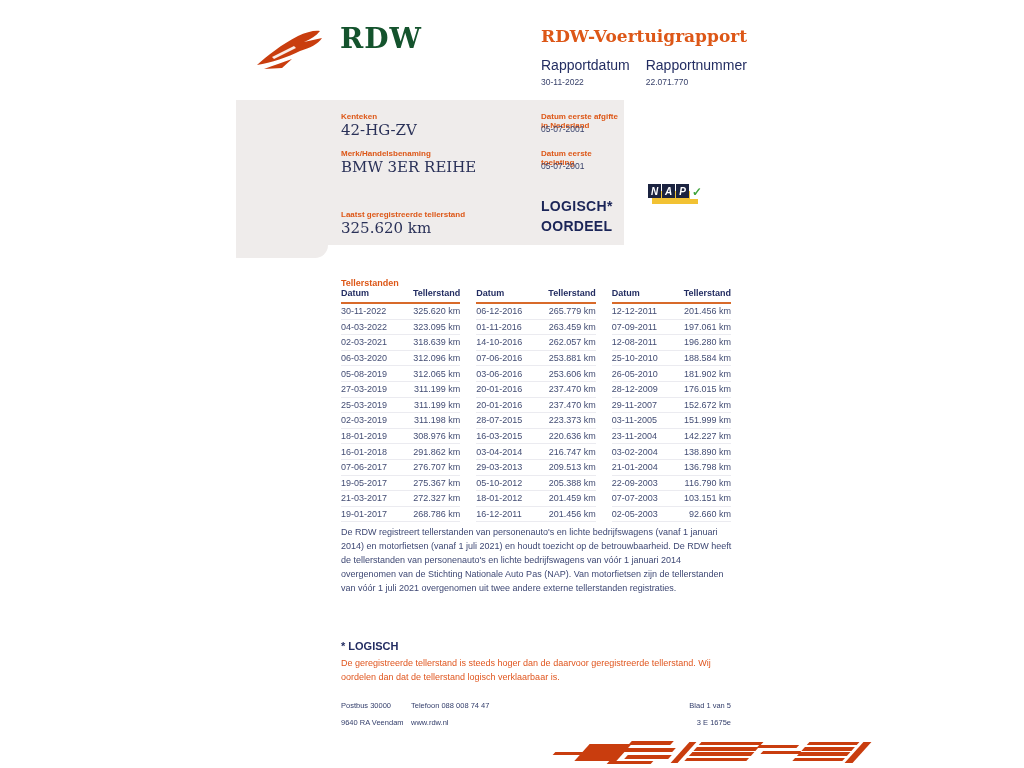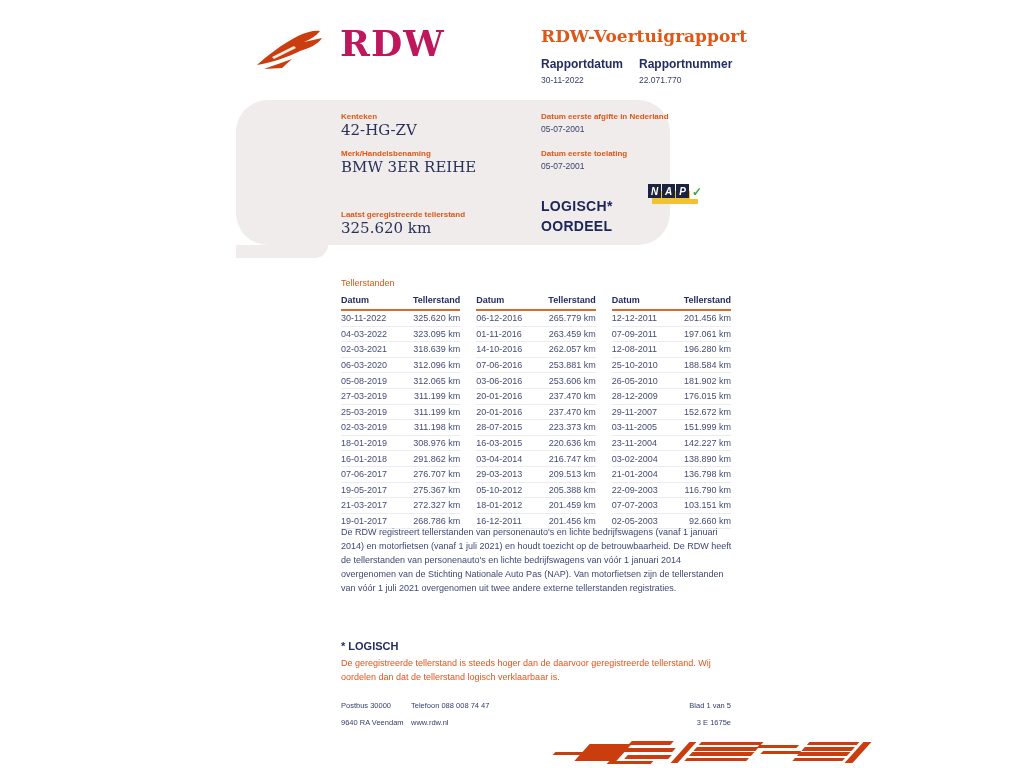--- a/index.html
+++ b/index.html
@@ -2,50 +2,50 @@
 <html><head>
 <meta charset="utf-8">
 <style>
   html,body{margin:0;padding:0;}
   body{width:1024px;height:768px;background:#ffffff;position:relative;overflow:hidden;
        font-family:"Liberation Sans",sans-serif;-webkit-font-smoothing:antialiased;}
   .abs{position:absolute;}
 
   
   .logo-bird{left:254px;top:24px;width:80px;height:46px;}
-  .wordmark{left:340px;top:22px;font-family:"DejaVu Serif",serif;font-size:36px;font-weight:600;
-            color:#be185d;letter-spacing:1px;}
+  .wordmark{left:340px;top:22px;font-family:"DejaVu Serif",serif;font-size:28px;font-weight:600;
+            color:#14532d;letter-spacing:1px;}
   .doc-title{left:541px;top:26px;font-family:"DejaVu Serif",serif;font-size:17px;font-weight:700;
              color:#dd5717;}
   .report-meta{left:541px;top:57px;display:flex;gap:16px;}
-  .meta-col .lbl{font-size:12px;font-weight:700;color:#232d62;}
+  .meta-col .lbl{font-size:14px;font-weight:400;color:#232d62;}
   .meta-col .val{font-size:8.5px;color:#39426b;margin-top:4px;}
 
   
-  .panel{left:236px;top:100px;width:434px;height:145px;background:#efeceb;border-radius:32px;}
+  .panel{left:236px;top:100px;width:388px;height:145px;background:#efeceb;}
   .panel-tab{left:236px;top:245px;width:92px;height:13px;background:#efeceb;
              border-bottom-right-radius:14px;}
   .olabel{font-size:8px;font-weight:700;color:#dd5717;}
   .bigval{font-family:"DejaVu Serif",serif;font-size:15px;color:#2a3158;}
   .smallval{font-size:8.5px;color:#39426b;}
   .oordeel{font-size:14px;font-weight:700;color:#1b2558;line-height:1.45;letter-spacing:.3px;}
 
   
   .nap{left:648px;top:184px;width:56px;height:22px;}
   .nap-yellow{position:absolute;left:4px;top:7px;width:46px;height:13px;background:#f2c233;}
   .nap-letters{position:absolute;left:0;top:0;display:flex;gap:1px;}
   .nap-box{width:13px;height:14px;background:#1b2340;color:#fff;font-size:10px;font-weight:700;
            font-style:italic;display:flex;align-items:center;justify-content:center;}
   .nap-check{position:absolute;left:42px;top:1px;width:14px;height:14px;background:#fff;
              color:#3fa33c;font-size:12px;font-weight:700;display:flex;align-items:center;
              justify-content:center;}
 
   
   .table-wrap{left:341px;top:278px;width:390px;}
-  .table-title{font-size:9px;font-weight:400;color:#dd5717;margin-bottom:7px;}
+  .table-title{font-size:9px;font-weight:700;color:#dd5717;}
   .tgroups{display:flex;gap:16px;}
   .tgroup{flex:1;min-width:0;}
   .thead{display:flex;justify-content:space-between;font-size:9px;font-weight:700;color:#232d62;
          padding-bottom:4px;border-bottom:2px solid #d86a2a;}
   .trow{display:flex;justify-content:space-between;align-items:center;height:14.6px;
         font-size:9px;color:#434d74;border-bottom:1px solid #ebebf0;}
   .trow .tk{text-align:right;}
 
   
   .toelichting{left:341px;top:518px;width:392px;}

